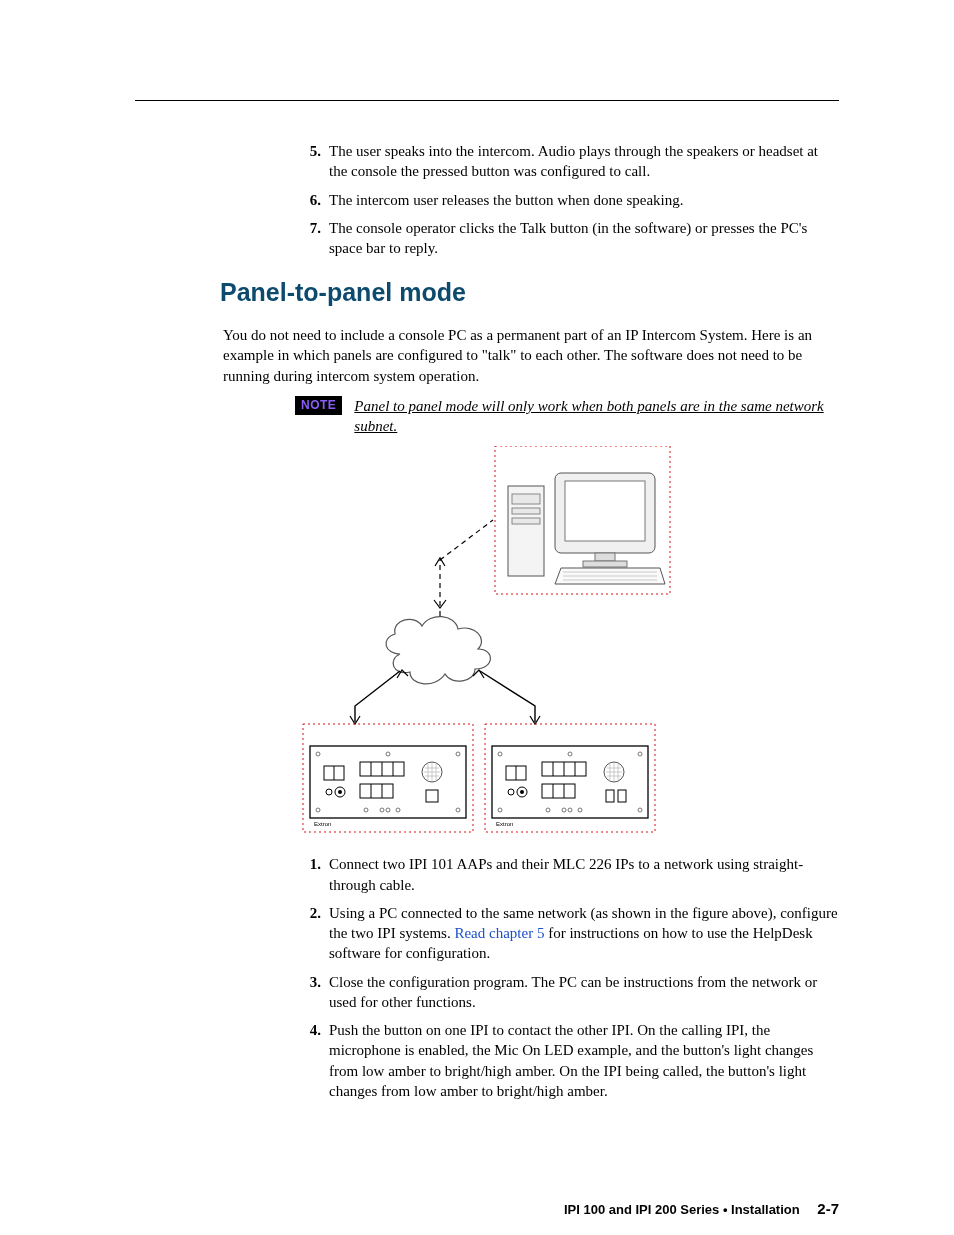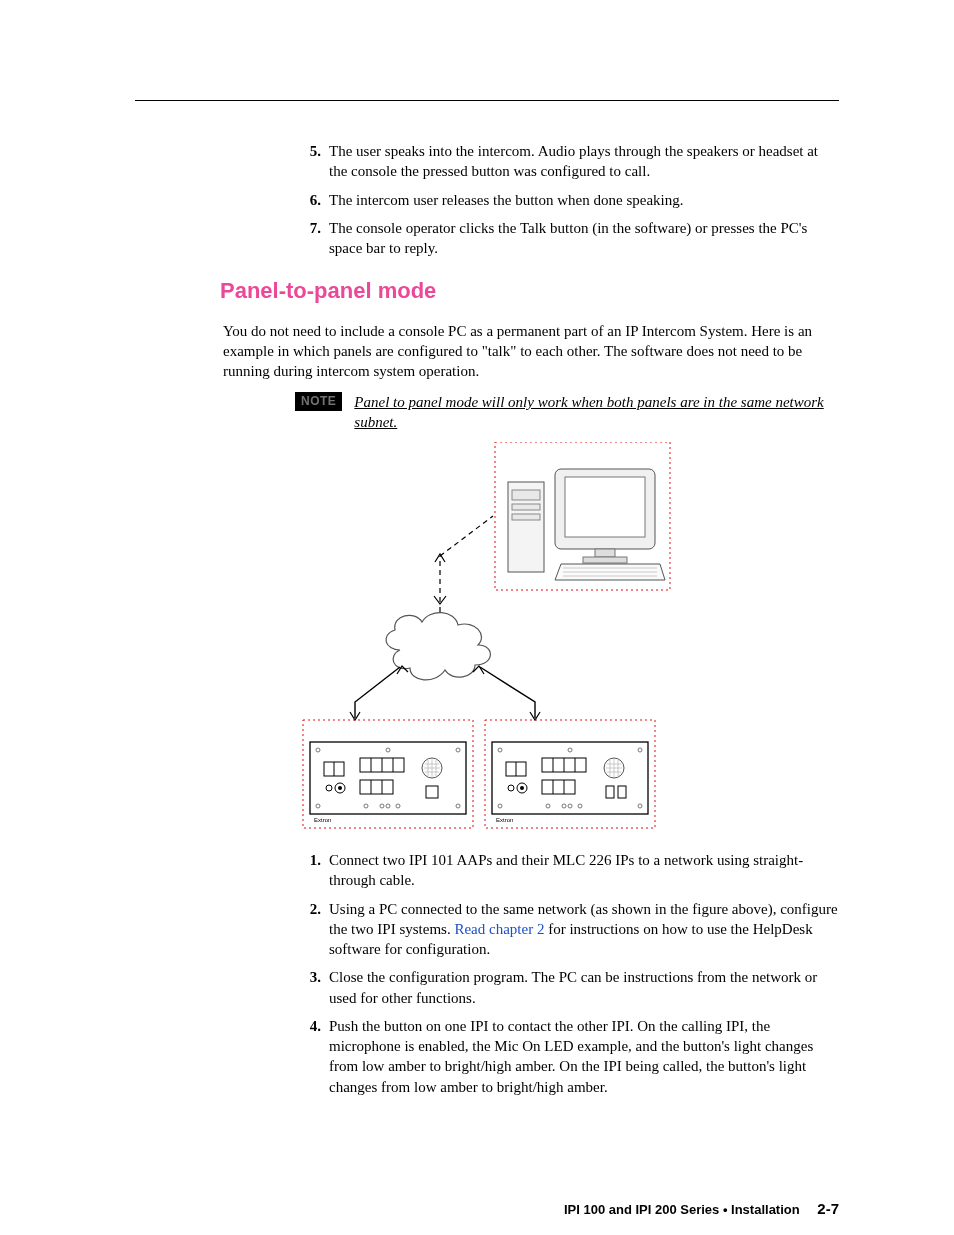--- a/index.html
+++ b/index.html
@@ -41,38 +41,38 @@
     font-weight: bold;
     text-align: right;
     padding-right: 8px;
   }
   ol.num-list .txt {
     flex: 1;
   }
   h2.section {
     font-family: "Trebuchet MS", "Lucida Sans", Arial, sans-serif;
     font-weight: bold;
-    font-size: 22px;
+    font-size: 25px;
     margin: 18px 0 6px 85px;
-    color: #ec4899;
+    color: #0c4a6e;
   }
   .body-indent {
     margin-left: 88px;
     margin-bottom: 10px;
   }
   .note-row {
     display: flex;
     margin-left: 160px;
     margin-bottom: 10px;
     margin-top: 6px;
   }
   .note-badge {
     display: inline-block;
     background: #000;
-    color: #737373;
+    color: #8b5cf6;
     font-family: "Trebuchet MS", Arial, sans-serif;
     font-weight: bold;
     font-size: 12px;
     letter-spacing: 0.5px;
     padding: 1.5px 6px;
     margin-right: 12px;
     height: 16px;
     line-height: 16px;
   }
   .note-text {
@@ -275,21 +275,21 @@
     </svg>
   </div>
 
   <ol class="num-list" id="list2">
       <li>
         <span class="num">1.</span>
         <span class="txt">Connect two IPI 101 AAPs and their MLC 226 IPs to a network using straight-through cable.</span>
       </li>
       <li>
         <span class="num">2.</span>
-        <span class="txt">Using a PC connected to the same network (as shown in the figure above), configure the two IPI systems.  <span class="link">Read chapter 2</span> for instructions on how to use the HelpDesk software for configuration.</span>
+        <span class="txt">Using a PC connected to the same network (as shown in the figure above), configure the two IPI systems.  <span class="link">Read chapter 5</span> for instructions on how to use the HelpDesk software for configuration.</span>
       </li>
       <li>
         <span class="num">3.</span>
         <span class="txt">Close the configuration program.  The PC can be instructions from the network or used for other functions.</span>
       </li>
       <li>
         <span class="num">4.</span>
         <span class="txt">Push the button on one IPI to contact the other IPI.  On the calling IPI, the microphone is enabled, the Mic On LED example, and the button's light changes from low amber to bright/high amber.  On the IPI being called, the button's light changes from low amber to bright/high amber.</span>
       </li>
     </ol>

